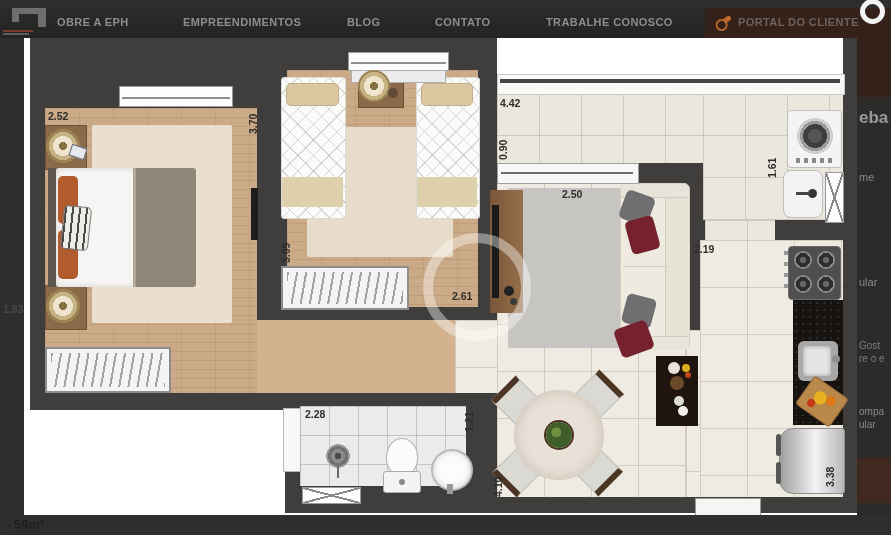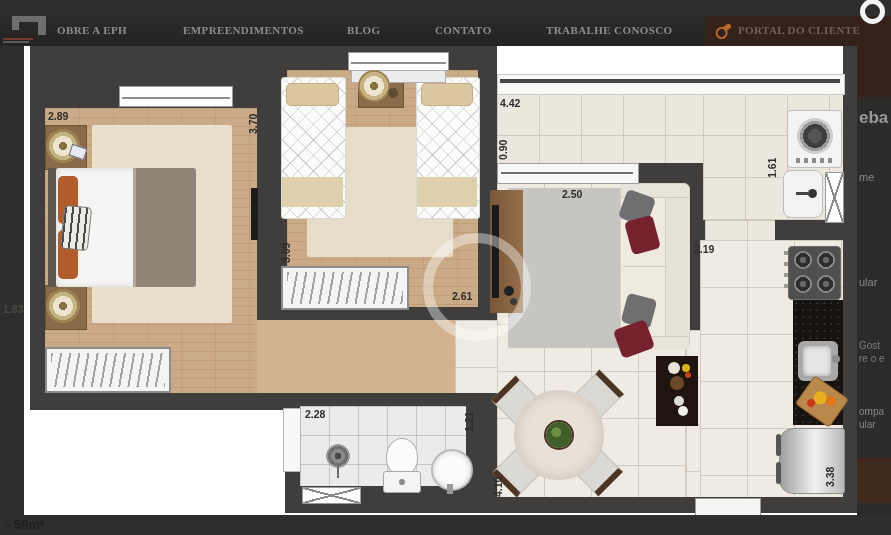--- a/index.html
+++ b/index.html
@@ -1,20 +1,20 @@
 <!DOCTYPE html>
 <html><head>
 <meta charset="utf-8">
 <style>
   html,body{margin:0;padding:0;background:#1d1c1b;}
   #stage{position:relative;width:891px;height:535px;overflow:hidden;
          background:#2f2e2c;font-family:"Liberation Sans",sans-serif;}
   
-  #nav{position:absolute;left:0;top:16px;width:761px;height:30px;
-       background:linear-gradient(#2b2b2a,#232322);z-index:30;font-family:Liberation Serif, serif;}
+  #nav{position:absolute;left:0;top:8px;width:761px;height:30px;
+       background:linear-gradient(#2b2b2a,#232322);z-index:30;}
   .nav-item{position:absolute;top:8px;font-size:11px;font-weight:700;
             color:#8f8d8b;letter-spacing:.4px;white-space:nowrap;cursor:pointer;}
   #portal-panel{position:absolute;left:705px;top:0;width:186px;height:30px;background:#33211a;}
   #portal-panel-ext{position:absolute;left:857px;top:30px;width:34px;height:67px;background:#33211a;z-index:25;}
   .key-icon{position:absolute;left:716px;top:11px;width:16px;height:5px;background:#b96a2a;
             border-radius:3px;transform:rotate(-35deg);}
   .key-icon:after{content:"";position:absolute;left:-2px;top:-2px;width:8px;height:8px;
             border:2px solid #b96a2a;border-radius:50%;background:#33211a;}
   #loader-ring{position:absolute;left:860px;top:-1px;width:15px;height:15px;border:5px solid #f4f4f4;
                border-radius:50%;z-index:31;}
@@ -256,21 +256,21 @@
     <div class="abs" style="left:22px;top:6px;width:10px;height:10px;border-radius:50%;background:#e07818;"></div>
     <div class="abs" style="left:8px;top:20px;width:8px;height:8px;border-radius:50%;background:#c83818;"></div>
   </div>
   <div class="abs" style="left:779px;top:428px;width:64px;height:64px;background:linear-gradient(to right,#9e9e9e,#f2f2f2 55%,#b8b8b8);border:1px solid #8f8f8f;border-radius:14px 3px 3px 14px;z-index:11;">
     <div class="abs" style="left:-4px;top:5px;width:5px;height:22px;background:#555;border-radius:3px;"></div>
     <div class="abs" style="left:-4px;top:33px;width:5px;height:22px;background:#555;border-radius:3px;"></div>
   </div>
 
   <div id="watermark"></div>
 
-  <span class="dim" style="left:48px;top:110px;">2.89</span>
+  <span class="dim" style="left:48px;top:110px;">2.52</span>
   <span class="dim v" style="left:247px;top:134px;">3.70</span>
   <span class="dim v" style="left:280px;top:263px;">3.09</span>
   <span class="dim" style="left:452px;top:290px;">2.61</span>
   <span class="dim" style="left:500px;top:97px;">4.42</span>
   <span class="dim v" style="left:497px;top:160px;">0.90</span>
   <span class="dim" style="left:562px;top:188px;">2.50</span>
   <span class="dim v" style="left:766px;top:178px;">1.61</span>
   <span class="dim" style="left:694px;top:243px;">2.19</span>
   <span class="dim" style="left:305px;top:408px;">2.28</span>
   <span class="dim v" style="left:463px;top:432px;">1.21</span>

